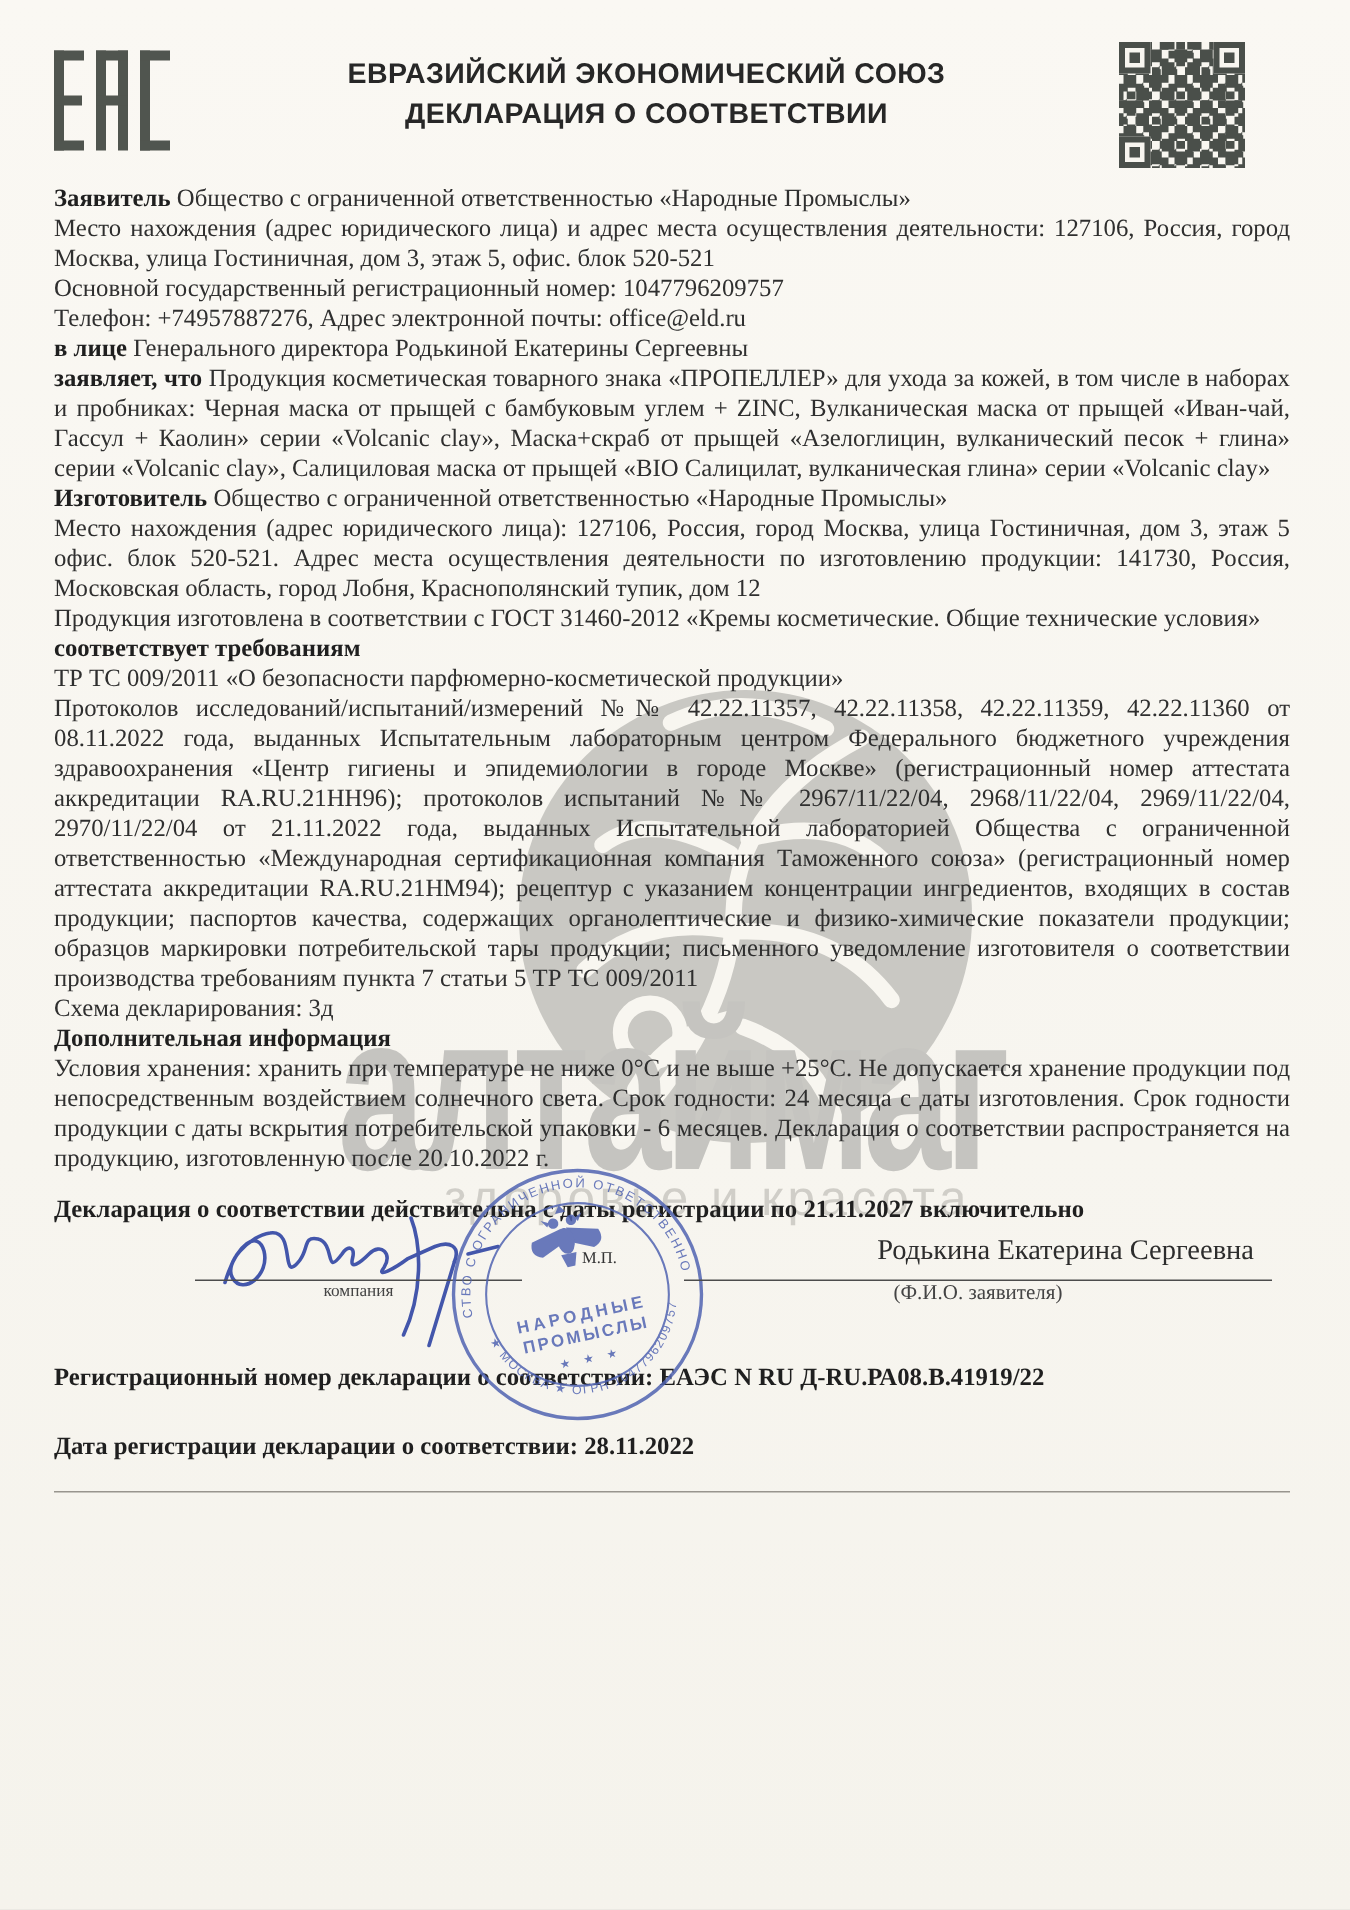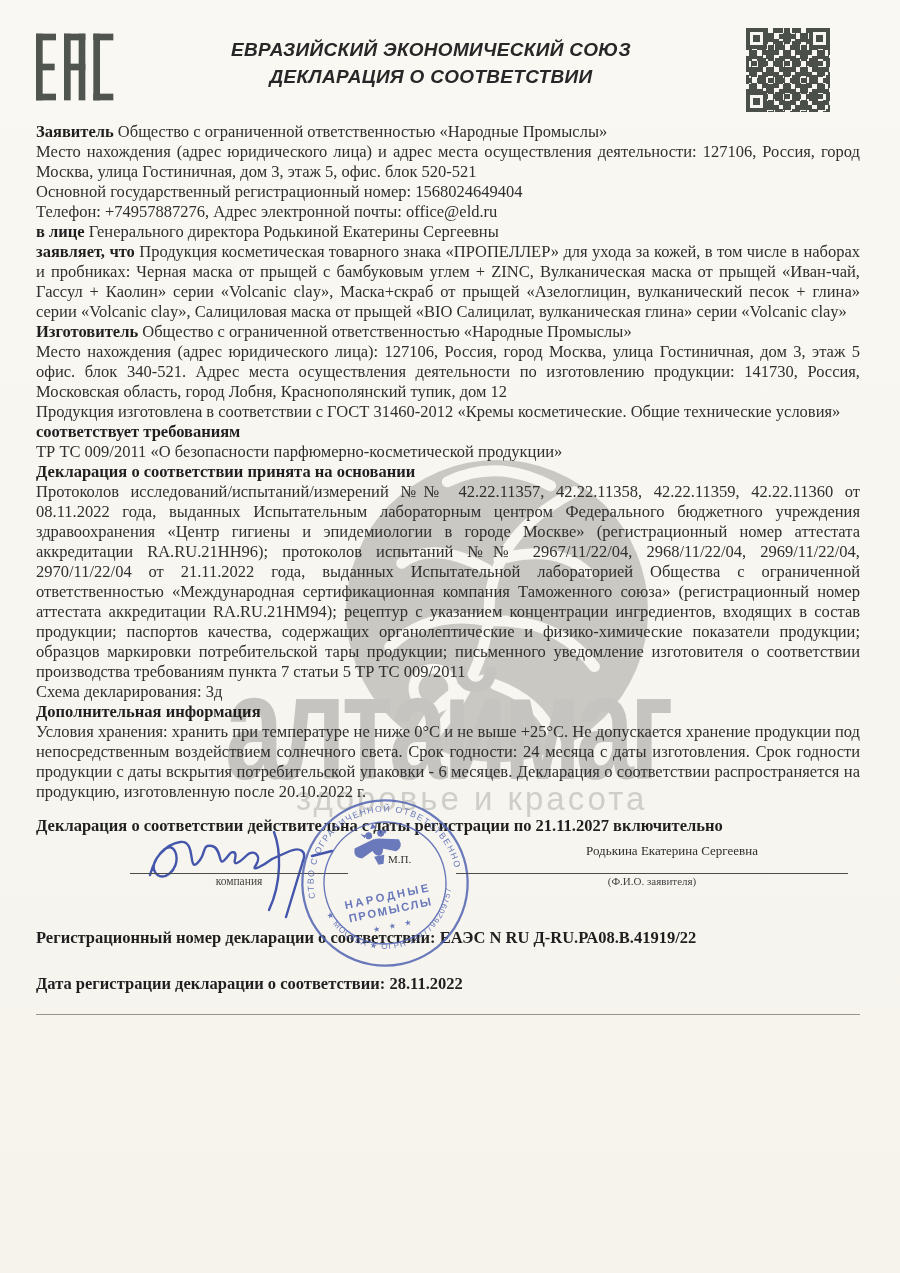--- a/index.html
+++ b/index.html
@@ -12,43 +12,43 @@
   .wm-word{position:absolute;left:225px;top:652px;font-family:"Liberation Sans",sans-serif;
            font-weight:bold;font-size:150px;letter-spacing:-6px;color:#c5c4c0;
            transform:scaleX(.70);transform-origin:left top;white-space:nowrap;line-height:1;}
   .wm-sub{position:absolute;left:296px;top:782px;font-family:"Liberation Sans",sans-serif;
           font-size:33px;letter-spacing:3px;color:#d0cec8;white-space:nowrap;line-height:1;}
   
   .content{position:relative;z-index:1;}
   .hdr{display:flex;align-items:flex-start;padding:26px 70px 0 36px;}
   .eac-logo{width:80px;height:74px;flex:none;margin-top:4px;}
   .htitle{flex:1;text-align:center;font-family:"Liberation Sans",sans-serif;font-weight:bold;
-          font-size:19px;line-height:27px;letter-spacing:.3px;color:#272727;margin-top:10px;font-style:italic;}
+          font-size:19px;line-height:27px;letter-spacing:.3px;color:#272727;margin-top:10px;}
   .qr{flex:none;width:84px;height:84px;position:relative;margin-top:2px;
       background:
         repeating-conic-gradient(#4a4f4a 0 25%, rgba(0,0,0,0) 0 50%) 0 0/11px 11px,
         repeating-conic-gradient(rgba(0,0,0,0) 0 25%, #4a4f4a 0 50%) 3px 5px/17px 17px,
         #f8f6f0;}
   .finder{position:absolute;width:21px;height:21px;border:4px solid #4a4f4a;background:#f8f6f0;box-sizing:border-box;}
   .finder::after{content:"";position:absolute;inset:3px;background:#4a4f4a;}
   .f-tl{top:0;left:0}.f-tr{top:0;right:0}.f-bl{bottom:0;left:0}
   main{padding:10px 40px 15px 36px;}
   p.para{margin:0;font-size:16.5px;line-height:20px;text-align:justify;}
   .pl{font-weight:bold;color:#1f1f1f;}
   .pl:not(:empty)::after{content:" ";}
   
   .bottom{position:relative;margin-top:14px;}
   .sig-space{height:76px;}
   .sig-svg{position:absolute;left:104px;top:4px;width:228px;height:100px;}
   .sigline{position:absolute;left:94px;top:57px;width:218px;border-top:1.5px solid #4c4c4c;}
   .sig-cap{position:absolute;left:94px;top:59px;width:218px;text-align:center;font-size:11.5px;color:#444;}
   .mp{position:absolute;left:352px;top:37px;font-size:11px;color:#333;}
-  .fio-name{position:absolute;left:440px;top:27px;width:392px;text-align:center;font-size:13px;color:#2d2d2d;}
+  .fio-name{position:absolute;left:408px;top:27px;width:392px;text-align:right;font-size:19px;color:#2d2d2d;}
   .fio-line{position:absolute;left:420px;top:57px;width:392px;border-top:1.3px solid #4c4c4c;}
-  .fio-cap{position:absolute;left:420px;top:59px;width:392px;text-align:center;font-size:11px;color:#444;}
+  .fio-cap{position:absolute;left:420px;top:59px;width:392px;text-align:center;font-size:14px;color:#444;}
   .stamp{position:absolute;left:262px;top:-20px;width:174px;height:174px;transform:rotate(-12deg);opacity:.85;}
   p.bline{margin:0;font-size:16.5px;line-height:20px;font-weight:bold;color:#1f1f1f;}
   p.reg{margin-top:16px;}
   p.regdate{margin-top:26px;}
   .endline{margin-top:20px;border-top:1.2px solid rgba(120,118,110,.75);height:0;}
 </style>
 </head>
 <body>
 
 <div class="page">
@@ -95,30 +95,29 @@
       <div class="qr">
         <i class="finder f-tl"></i>
         <i class="finder f-tr"></i>
         <i class="finder f-bl"></i>
       </div>
     </div>
 
     <main>
       <p class="para"><b class="pl">Заявитель</b><span>Общество с ограниченной ответственностью «Народные Промыслы»</span></p>
       <p class="para"><b class="pl"></b><span>Место нахождения (адрес юридического лица) и адрес места осуществления деятельности: 127106, Россия, город Москва, улица Гостиничная, дом 3, этаж 5, офис. блок 520-521</span></p>
-      <p class="para"><b class="pl"></b><span>Основной государственный регистрационный номер: 1568024649404</span></p>
+      <p class="para"><b class="pl"></b><span>Основной государственный регистрационный номер: 1047796209757</span></p>
       <p class="para"><b class="pl"></b><span>Телефон: +74957887276, Адрес электронной почты: office@eld.ru</span></p>
       <p class="para"><b class="pl">в лице</b><span>Генерального директора Родькиной Екатерины Сергеевны</span></p>
       <p class="para"><b class="pl">заявляет, что</b><span>Продукция косметическая товарного знака «ПРОПЕЛЛЕР» для ухода за кожей, в том числе в наборах и пробниках: Черная маска от прыщей с бамбуковым углем + ZINC, Вулканическая маска от прыщей «Иван-чай, Гассул + Каолин» серии «Volcanic clay», Маска+скраб от прыщей «Азелоглицин, вулканический песок + глина» серии «Volcanic clay», Салициловая маска от прыщей «BIO Салицилат, вулканическая глина» серии «Volcanic clay»</span></p>
       <p class="para"><b class="pl">Изготовитель</b><span>Общество с ограниченной ответственностью «Народные Промыслы»</span></p>
-      <p class="para"><b class="pl"></b><span>Место нахождения (адрес юридического лица): 127106, Россия, город Москва, улица Гостиничная, дом 3, этаж 5 офис. блок 340-521. Адрес места осуществления деятельности по изготовлению продукции: 141730, Россия, Московская область, город Лобня, Краснополянский тупик, дом 12</span></p>
+      <p class="para"><b class="pl"></b><span>Место нахождения (адрес юридического лица): 127106, Россия, город Москва, улица Гостиничная, дом 3, этаж 5 офис. блок 520-521. Адрес места осуществления деятельности по изготовлению продукции: 141730, Россия, Московская область, город Лобня, Краснополянский тупик, дом 12</span></p>
       <p class="para"><b class="pl"></b><span>Продукция изготовлена в соответствии с ГОСТ 31460-2012 «Кремы косметические. Общие технические условия»</span></p>
       <p class="para"><b class="pl">соответствует требованиям</b><span></span></p>
       <p class="para"><b class="pl"></b><span>ТР ТС 009/2011 «О безопасности парфюмерно-косметической продукции»</span></p>
-      <p class="para"><b class="pl">Декларация о соответствии принята на основании</b><span></span></p>
       <p class="para"><b class="pl"></b><span>Протоколов исследований/испытаний/измерений №№ 42.22.11357, 42.22.11358, 42.22.11359, 42.22.11360 от 08.11.2022 года, выданных Испытательным лабораторным центром Федерального бюджетного учреждения здравоохранения «Центр гигиены и эпидемиологии в городе Москве» (регистрационный номер аттестата аккредитации RA.RU.21НН96); протоколов испытаний №№ 2967/11/22/04, 2968/11/22/04, 2969/11/22/04, 2970/11/22/04 от 21.11.2022 года, выданных Испытательной лабораторией Общества с ограниченной ответственностью «Международная сертификационная компания Таможенного союза» (регистрационный номер аттестата аккредитации RA.RU.21НМ94); рецептур с указанием концентрации ингредиентов, входящих в состав продукции; паспортов качества, содержащих органолептические и физико-химические показатели продукции; образцов маркировки потребительской тары продукции; письменного уведомление изготовителя о соответствии производства требованиям пункта 7 статьи 5 ТР ТС 009/2011</span></p>
       <p class="para"><b class="pl"></b><span>Схема декларирования: 3д</span></p>
       <p class="para"><b class="pl">Дополнительная информация</b><span></span></p>
       <p class="para"><b class="pl"></b><span>Условия хранения: хранить при температуре не ниже 0°С и не выше +25°С. Не допускается хранение продукции под непосредственным воздействием солнечного света. Срок годности: 24 месяца с даты изготовления. Срок годности продукции с даты вскрытия потребительской упаковки - 6 месяцев. Декларация о соответствии распространяется на продукцию, изготовленную после 20.10.2022 г.</span></p>
 
       <div class="bottom">
         <p class="bline">Декларация о соответствии действительна с даты регистрации по 21.11.2027 включительно</p>
 
         <svg class="sig-svg" viewBox="0 0 228 100" fill="none" stroke="#4356ab" stroke-width="2.4" stroke-linecap="round">
           <path d="M10 55 C 18 28 32 20 36 34 C 40 50 22 64 15 52 C 9 42 26 24 40 22 C 58 19 46 58 60 40 C 66 32 62 24 72 26 C 84 29 76 52 88 36 C 92 30 97 31 95 39 C 93 47 100 42 106 36 C 114 28 122 36 116 45 C 110 53 124 45 132 39 L 150 31 C 160 27 167 31 163 41"></path>

